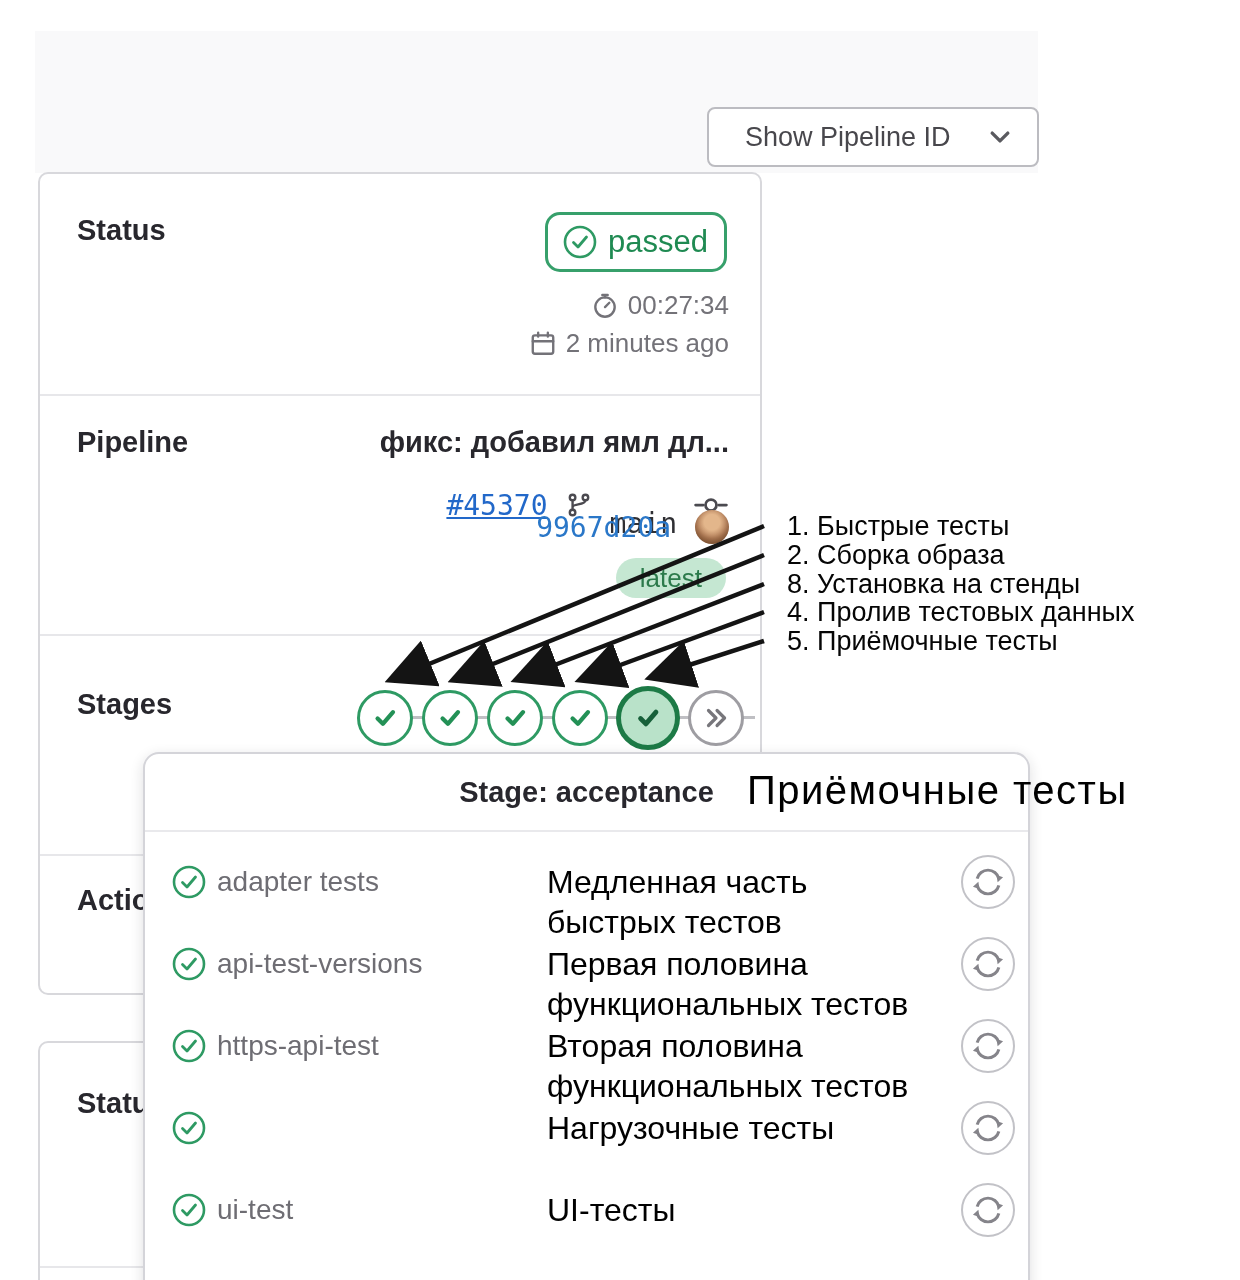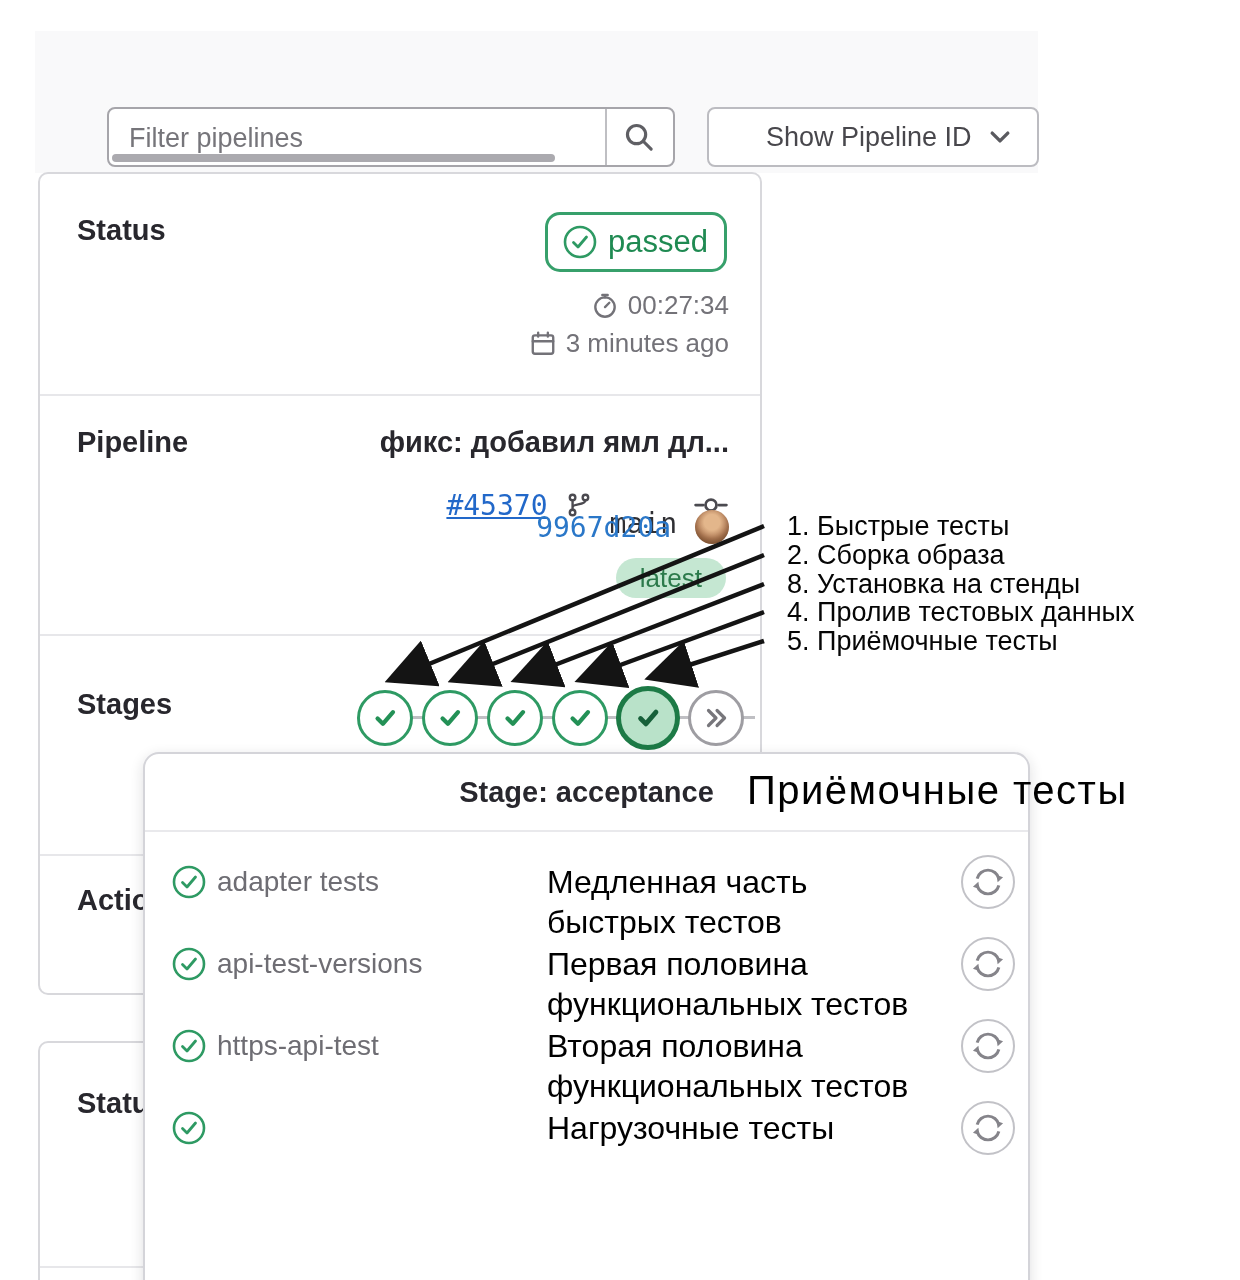--- a/index.html
+++ b/index.html
@@ -9,21 +9,21 @@
   .mono{font-family:"DejaVu Sans Mono",monospace;}
 
   
   .toolbar-strip{left:35px;top:31px;width:1003px;height:142px;background:#f9f9fa;}
   .filter-box{left:72px;top:76px;width:568px;height:60px;background:#fff;border:2px solid #a6a5aa;border-radius:8px;box-sizing:border-box;}
   .filter-input{position:absolute;left:18px;top:0;width:460px;height:56px;border:none;outline:none;background:transparent;font-family:"Liberation Sans",sans-serif;font-size:27px;color:#3a3a3f;}
   .filter-input::placeholder{color:#76757a;opacity:1;}
   .filter-underbar{position:absolute;left:3px;bottom:3px;width:443px;height:8px;background:#abaaaf;border-radius:4px;}
   .filter-divider{position:absolute;right:66px;top:0;width:2px;height:56px;background:#bfbfc3;}
   .search-seg{position:absolute;right:8px;top:7px;width:52px;height:42px;display:flex;align-items:center;justify-content:center;}
-  .dd-btn{left:672px;top:76px;width:332px;height:60px;background:#fff;border:2px solid #bcbcc1;border-radius:8px;box-sizing:border-box;display:flex;align-items:center;padding:0 24px 0 57px;gap:14px;cursor:pointer;}
+  .dd-btn{left:672px;top:76px;width:332px;height:60px;background:#fff;border:2px solid #bcbcc1;border-radius:8px;box-sizing:border-box;display:flex;align-items:center;padding:0 24px 0 36px;gap:14px;cursor:pointer;}
   .dd-label{font-size:27px;color:#48474c;flex:1;white-space:nowrap;}
 
   
   .card{background:#fff;border:2px solid #d8d8dc;border-radius:10px;box-sizing:border-box;}
   #card1{left:38px;top:172px;width:724px;height:823px;}
   #card2{left:38px;top:1041px;width:727px;height:400px;}
   .row-label{font-weight:bold;font-size:29px;color:#28272d;}
   .divider{position:absolute;left:0;width:100%;height:2px;background:#e7e7ea;}
 
   
@@ -61,31 +61,20 @@
   
   #arrow-layer{left:0;top:0;width:1240px;height:1280px;z-index:20;pointer-events:none;}
   .ann-label{position:absolute;left:770px;font-size:27px;line-height:29px;color:#050505;white-space:nowrap;z-index:21;margin-left:17px;}
 </style>
 </head>
 <body>
 
 <div id="page">
 
   <div class="abs toolbar-strip">
-    <div class="abs filter-box">
-      <input class="filter-input" type="text" placeholder="Filter pipelines" style="">
-      <div class="filter-underbar"></div>
-      <div class="filter-divider"></div>
-      <div class="search-seg">
-        <svg width="34" height="34" viewBox="0 0 28 28" fill="none" stroke="#5f5f64" stroke-width="2.6" stroke-linecap="round">
-          <circle cx="12" cy="12" r="7.5"></circle>
-            <path d="M17.5 17.5 L24 24"></path>
-        </svg>
-      </div>
-    </div>
     <div class="abs dd-btn">
       <span class="dd-label">Show Pipeline ID</span>
       <svg width="26" height="26" viewBox="0 0 20 20" fill="none" stroke="#5a5a5f" stroke-width="2.6" stroke-linecap="round" stroke-linejoin="round">
         <polyline points="4,7 10,13 16,7"></polyline>
       </svg>
     </div>
   </div>
 
   <div class="abs card" id="card1">
 
@@ -102,21 +91,21 @@
         <circle cx="13" cy="14" r="9"></circle>
           <path d="M13 5 V2.8 M10.5 2.8 H15.5 M13 14 L17 10"></path>
       </svg>
       <span>00:27:34</span>
     </div>
     <div class="meta-line" style="top:154px;">
       <svg width="28" height="28" viewBox="0 0 26 26" fill="none" stroke="#737278" stroke-width="2.2" stroke-linecap="round">
         <rect x="3.5" y="5" width="19" height="17" rx="2"></rect>
           <path d="M3.5 10.5 H22.5 M8.5 2.5 V6 M17.5 2.5 V6"></path>
       </svg>
-      <span>3 minutes ago</span>
+      <span>2 minutes ago</span>
     </div>
     <div class="divider" style="top:220px;"></div>
 
     <div class="abs row-label" style="left:37px;top:252px;">Pipeline</div>
     <div class="commit-title">фикс: добавил ямл дл...</div>
     <div class="pipe-line2">
       <a class="pipe-id mono">#45370</a>
       <svg width="30" height="30" viewBox="0 0 28 28" fill="none" stroke="#4b4a50" stroke-width="2.2">
         <circle cx="8" cy="7" r="2.6"></circle>
           <circle cx="8" cy="21" r="2.6"></circle>
@@ -244,20 +233,36 @@
       <button class="job-retry">
         <svg width="32" height="32" viewBox="0 0 28 28" fill="none" stroke="#85848a" stroke-width="2.6">
             <path d="M4.5 11 A 9.8 9.8 0 0 1 23.5 11"></path>
             <path d="M23.5 17 A 9.8 9.8 0 0 1 4.5 17"></path>
             <polygon points="21.5,7.8 27.2,9.8 22.4,14.2" fill="#85848a" stroke="none"></polygon>
             <polygon points="6.5,20.2 0.8,18.2 5.6,13.8" fill="#85848a" stroke="none"></polygon>
           </svg>
       </button>
     </div>
 
+    <div class="job" style="top:434px;">
+      <svg class="job-check" viewBox="0 0 36 36" fill="none" stroke="#2e9a63">
+          <circle cx="18" cy="18" r="15" stroke-width="2.6"></circle>
+          <path d="M11.5 18.5 L16 23 L24.5 13" stroke-width="2.8" stroke-linecap="round" stroke-linejoin="round"></path>
+        </svg>
+      <span class="job-name">ui-test</span>
+      <span class="job-desc">UI-тесты</span>
+      <button class="job-retry">
+        <svg width="32" height="32" viewBox="0 0 28 28" fill="none" stroke="#85848a" stroke-width="2.6">
+            <path d="M4.5 11 A 9.8 9.8 0 0 1 23.5 11"></path>
+            <path d="M23.5 17 A 9.8 9.8 0 0 1 4.5 17"></path>
+            <polygon points="21.5,7.8 27.2,9.8 22.4,14.2" fill="#85848a" stroke="none"></polygon>
+            <polygon points="6.5,20.2 0.8,18.2 5.6,13.8" fill="#85848a" stroke="none"></polygon>
+          </svg>
+      </button>
+    </div>
   </div>
 
   <div class="ann-label" style="top:512px;">1. Быстрые тесты</div>
   <div class="ann-label" style="top:541px;">2. Сборка образа</div>
   <div class="ann-label" style="top:570px;">8. Установка на стенды</div>
   <div class="ann-label" style="top:598px;">4. Пролив тестовых данных</div>
   <div class="ann-label" style="top:627px;">5. Приёмочные тесты</div>
 
   <svg class="abs" id="arrow-layer" viewBox="0 0 1240 1280">
     <defs>

